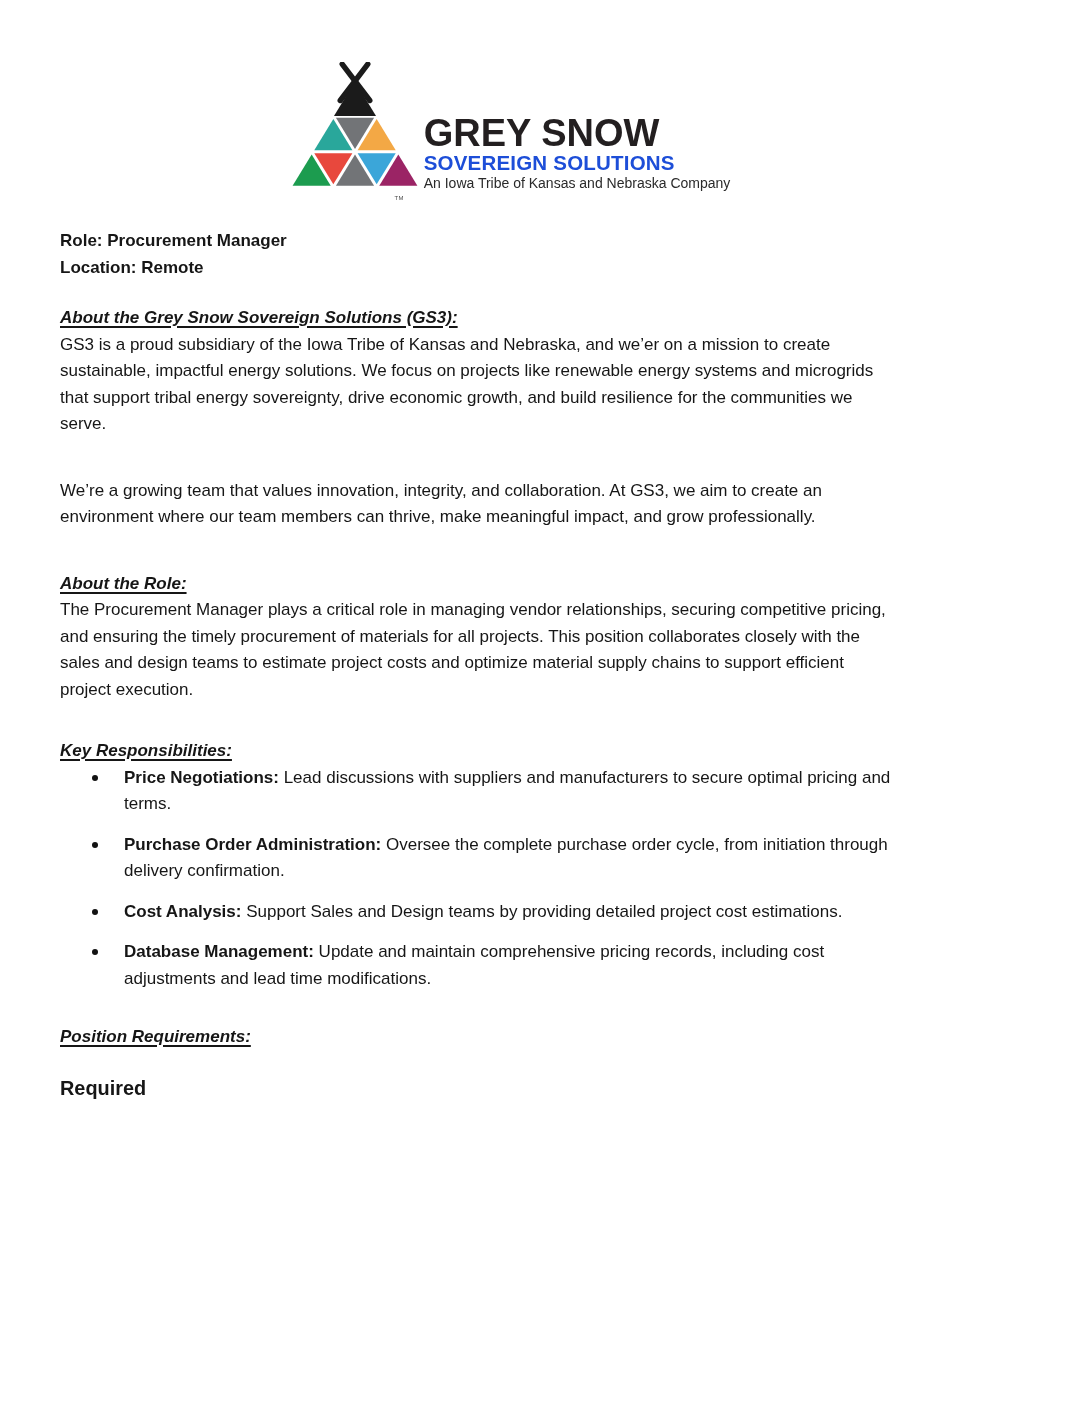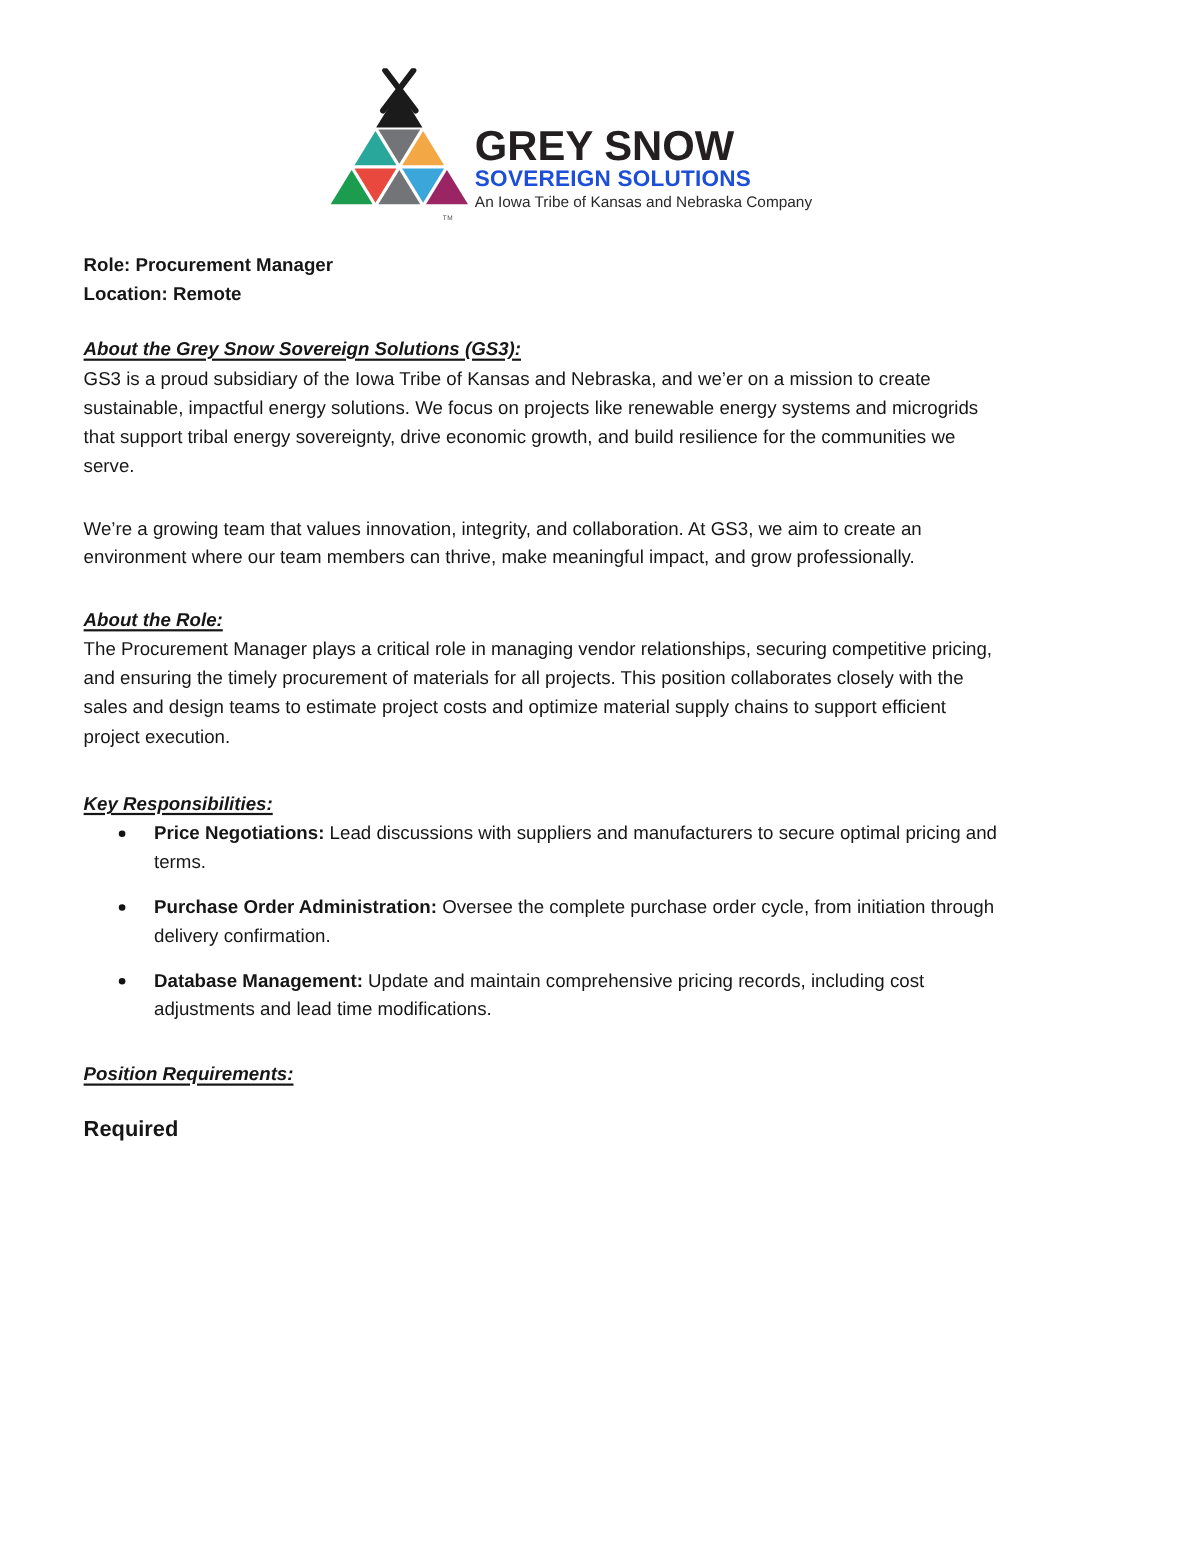--- a/index.html
+++ b/index.html
@@ -1,40 +1,40 @@
 <!DOCTYPE html>
 <html><head>
 <meta charset="utf-8">
 <title>Document</title>
 <style>
   * { margin:0; padding:0; box-sizing:border-box; }
   html, body { background:#ffffff; }
   .page {
     width:1088px; height:1170px; margin:0 auto; background:#ffffff;
     font-family:"Liberation Sans","DejaVu Sans",sans-serif;
-    color:#161616; padding:62px 128px 0 76px; overflow:hidden; position:relative;
+    color:#161616; padding:62px 128px 0 60px; overflow:hidden; position:relative;
   }
   
   .logo { display:flex; justify-content:center; align-items:flex-end; gap:4px; height:142px; margin-bottom:24px; }
   .logo-mark { display:block; flex:none; }
   .logo-text { padding-bottom:13px; }
   .brand1 { font-size:38px; font-weight:800; line-height:35px; letter-spacing:0; color:#231f20; white-space:nowrap; }
   .brand2 { font-size:20.5px; font-weight:700; line-height:23px; letter-spacing:0.2px; color:#1d4ed8; white-space:nowrap; }
   .tagline { font-size:14px; font-weight:400; line-height:15px; margin-top:2px; color:#2a2a2a; white-space:nowrap; }
   
   .doc { font-size:17px; line-height:26.5px; }
   .line { min-height:26.5px; }
   .bold { font-weight:700; }
   .h {
     font-size:17px; font-weight:700; display:inline-block;
     text-decoration:underline; text-decoration-thickness:1.5px; text-underline-offset:3px;font-style:italic;
   }
   .h-row { min-height:26.5px; }
   .mt24 { margin-top:24px; }
-  .mt26 { margin-top:30px; }
+  .mt26 { margin-top:40px; }
   .mt32 { margin-top:35px; }
   .mt36 { margin-top:32px; }
   .para { max-width:832px; }
   ul.bullets { list-style:none; }
   li.bullet { display:flex; padding-left:32px; margin-bottom:14px; }
   li.bullet:last-child { margin-bottom:0; }
   .dot { width:6px; height:6px; border-radius:50%; background:#121212; flex:none; margin-top:10px; margin-right:26px; }
   .bullet-text { flex:1 1 auto; max-width:768px; }
 </style>
 </head>
@@ -101,20 +101,24 @@
         <li class="bullet">
           <span class="dot"></span>
           <span class="bullet-text"><span class="bold">Price Negotiations:</span><span> Lead discussions with suppliers and manufacturers to secure optimal pricing and terms.</span></span>
         </li>
         <li class="bullet">
           <span class="dot"></span>
           <span class="bullet-text"><span class="bold">Purchase Order Administration:</span><span> Oversee the complete purchase order cycle, from initiation through delivery confirmation.</span></span>
         </li>
         <li class="bullet">
           <span class="dot"></span>
+          <span class="bullet-text"><span class="bold">Cost Analysis:</span><span> Support Sales and Design teams by providing detailed project cost estimations.</span></span>
+        </li>
+        <li class="bullet">
+          <span class="dot"></span>
           <span class="bullet-text"><span class="bold">Database Management:</span><span> Update and maintain comprehensive pricing records, including cost adjustments and lead time modifications.</span></span>
         </li>
       </ul>
     </section>
 
     <section class="mt36">
       <div class="h-row">
         <h2 class="h">Position Requirements:</h2>
       </div>
       <h3 class="bold line mt24">Required</h3>

